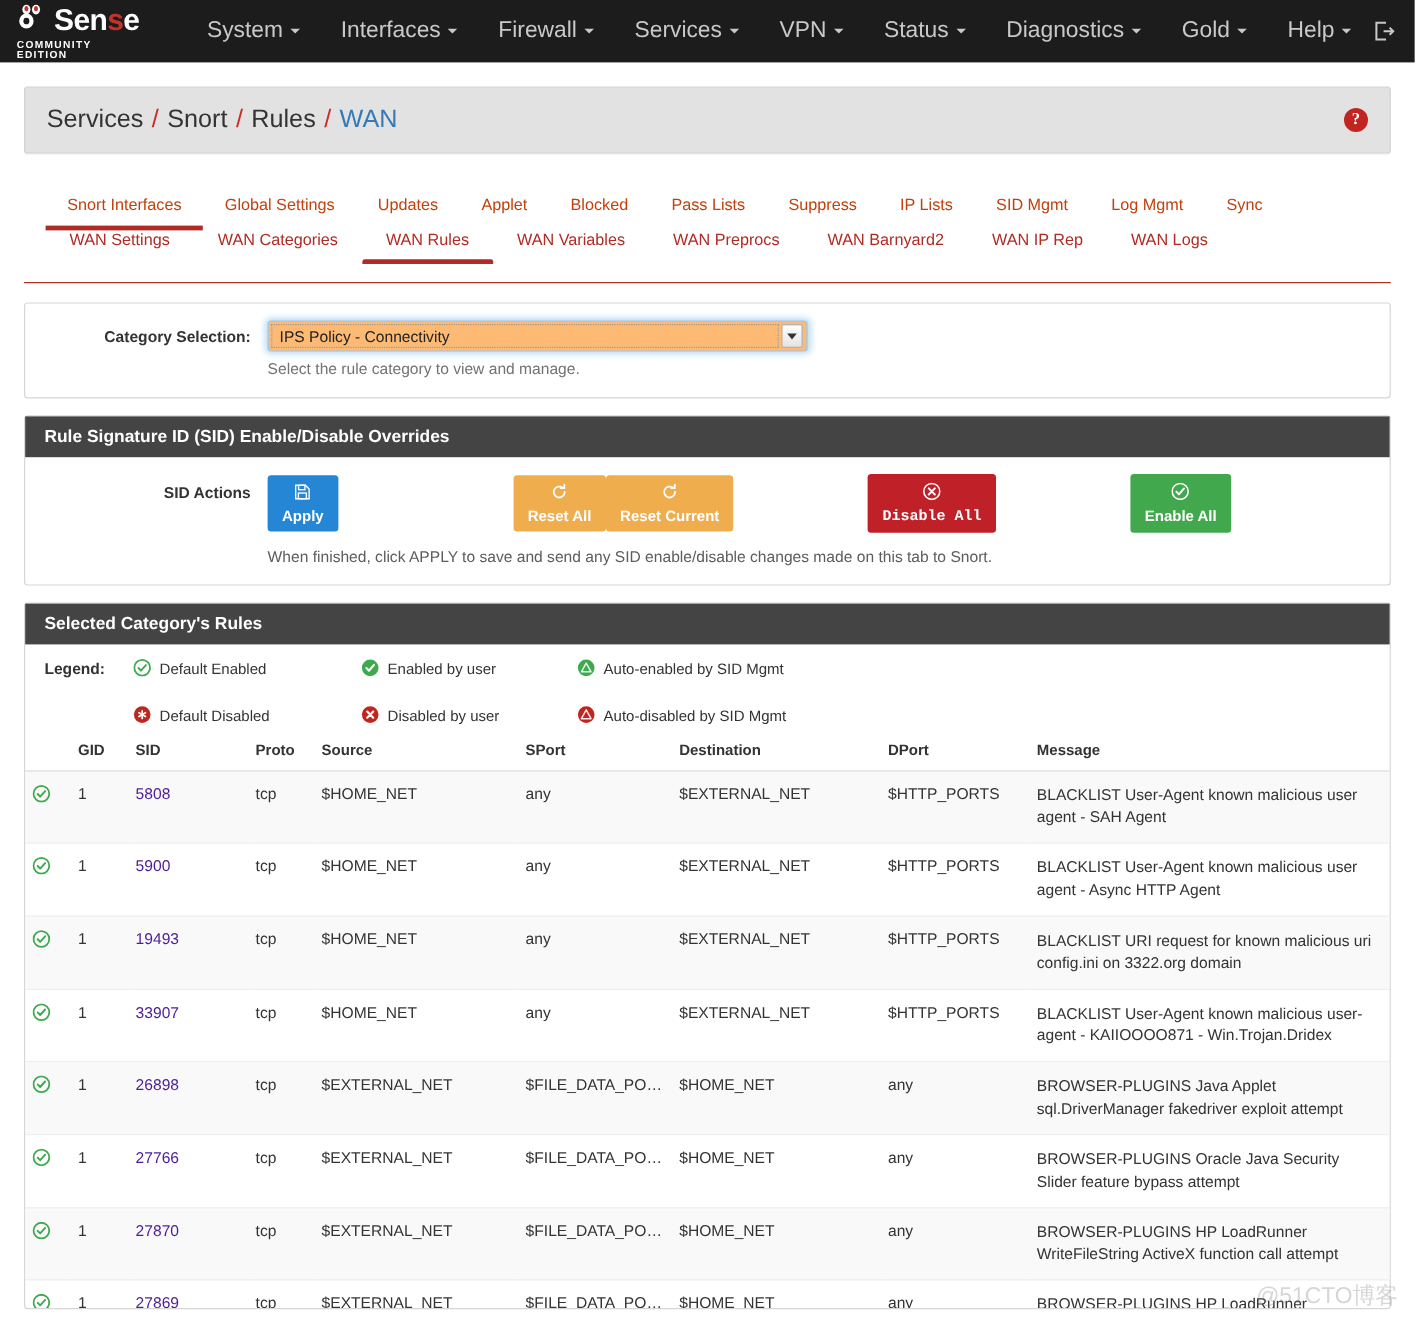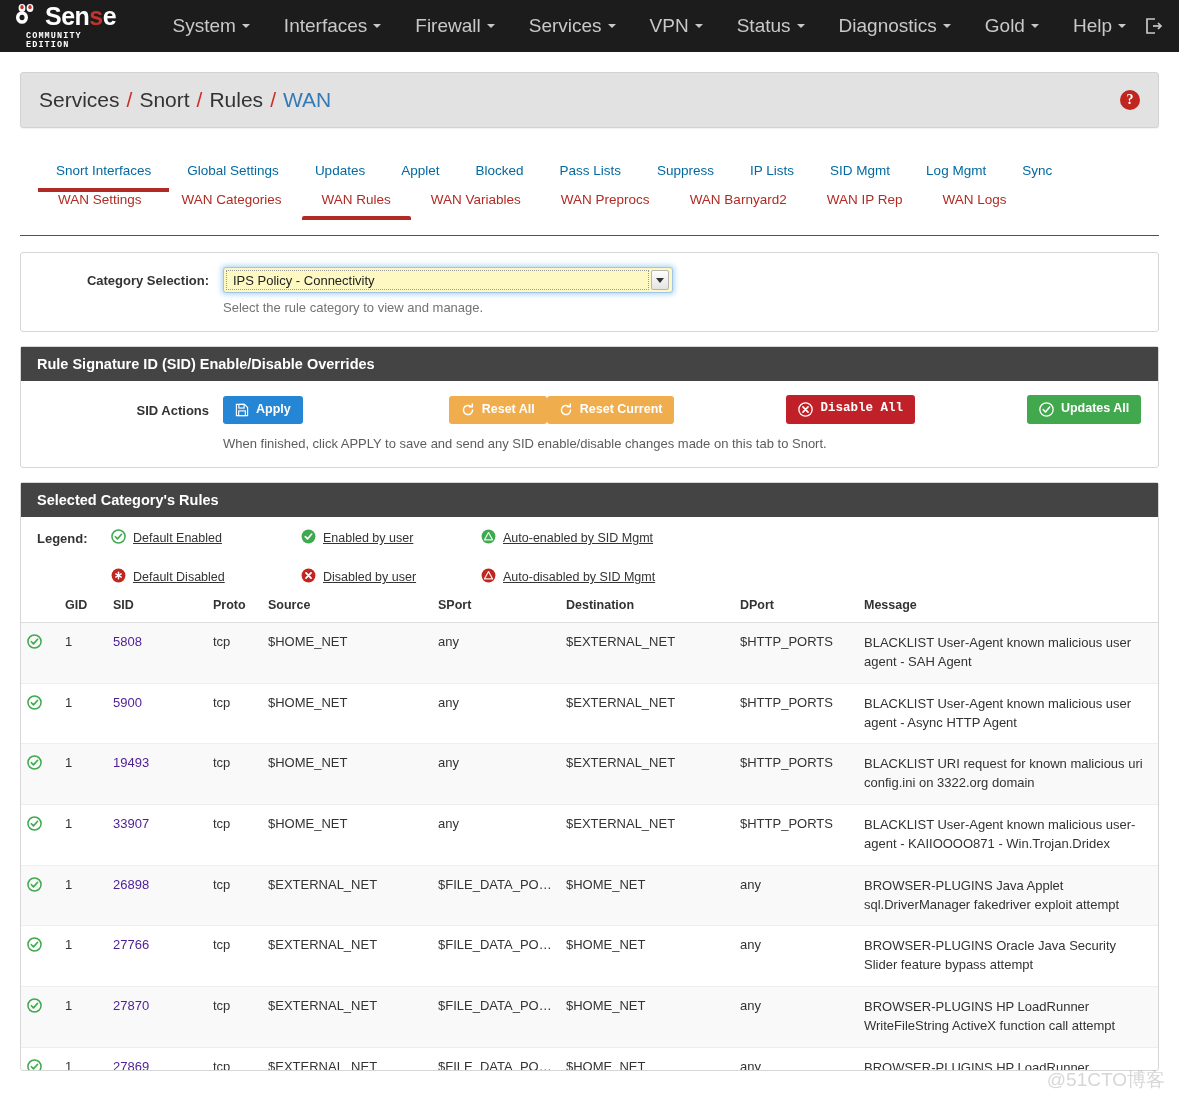--- a/index.html
+++ b/index.html
@@ -30,21 +30,21 @@
   }
   .brand-top { display:flex; align-items: baseline; }
   .brand-logo-mark { display:inline-block; margin-right:1px; }
   .brand-word {
     font-size: 25px; font-weight: bold; color:#ffffff;
     letter-spacing: -0.5px;
   }
   .brand-word .red { color:#c3332c; }
   .brand-sub {
     font-size: 8.5px; font-weight: bold; color:#ffffff;
-    letter-spacing: 1.1px; margin-top: 3px; margin-left: 12px; font-family: Liberation Mono, monospace;
+    letter-spacing: 1.1px; margin-top: 3px; margin-left: 0;
   }
   .nav-items { display:flex; align-items:center; flex:1; }
   .nav-item {
     color: #c8c8c8;
     font-size: 19px;
     padding: 0 17px;
     cursor: pointer;
     white-space: nowrap;
     display:flex; align-items:center;
   }
@@ -90,21 +90,21 @@
   }
 
   
   .tabs-primary {
     display:flex; align-items:flex-end;
     padding-left: 18px;
     margin-top: 12px;
     height: 52px;
   }
   .tab {
-    color:#0369a1;
+    color:#c2410c;
     font-size:13.5px;
     padding: 0 18px 14px 18px;
     cursor:pointer;
     position:relative;
     white-space:nowrap;
   }
   .tab.active::after {
     content:"";
     position:absolute;
     left: 0; right: 0; bottom: 0;
@@ -161,21 +161,21 @@
     color:#333;
     padding-top: 6px;
   }
   .form-control-area { flex: 1; }
 
   .select-box {
     width: 450px;
     height: 26px;
     border: 1px solid #a0c4e8;
     border-radius: 3px;
-    background:#fef9c3;
+    background:#fdba74;
     display:flex; align-items:center;
     position:relative;
     box-shadow: 0 0 5px 2px rgba(102,175,233,.45);
     cursor:pointer;
   }
   .select-inner {
     flex:1;
     margin: 2px 2px 2px 2px;
     border: 1px dotted #999;
     height: 20px;
@@ -201,31 +201,32 @@
   }
   .help-block {
     margin-top: 7px;
     font-size: 13px;
     color:#737373;
   }
 
   
   .btn-row { display:flex; align-items:center; }
   .btn {
-    display:inline-flex; align-items:flex-start;
+    display:inline-flex; align-items:center;
     gap: 7px;
     border: none;
     border-radius: 3px;
     color:#fff;
     font-size: 12.5px;
     font-weight: bold;
     padding: 7px 12px;
     cursor: pointer;
     font-family:"Liberation Sans", sans-serif;
     line-height: 1;
+    flex-direction: column;
   }
   .btn svg { display:block; }
   .btn-apply   { background:#2586d5; }
   .btn-reset   { background:#f0ad4e; }
   .btn-disable { background:#c02128; }
   .btn-enable  { background:#42a84e; }
 
   .sid-note {
     margin-top: 12px;
     font-size: 13px;
@@ -234,21 +235,21 @@
 
   
   .legend-wrap { padding: 12px 16px 4px 16px; }
   .legend-grid {
     display:grid;
     grid-template-columns: 74px 190px 180px 260px;
     row-gap: 21px;
     align-items:center;
   }
   .legend-title { font-weight:bold; font-size:13px; color:#333; }
-  .legend-cell { display:flex; align-items:center; gap:7px; font-size:12.5px; color:#333;text-decoration:underline; }
+  .legend-cell { display:flex; align-items:center; gap:7px; font-size:12.5px; color:#333; }
 
   
   table.rules {
     width: 100%;
     border-collapse: collapse;
     font-size: 13px;
     table-layout: fixed;
   }
   table.rules th {
     text-align:left;
@@ -470,21 +471,21 @@
               <span>Disable All</span>
             </button>
 
             <button class="btn btn-enable">
               <span>
                 <svg width="15" height="15" viewBox="0 0 16 16">
                   <circle cx="8" cy="8" r="7.1" fill="none" stroke="#ffffff" stroke-width="1.4"></circle>
                   <path d="M4.6 8.2 L6.9 10.6 L11.4 5.4" fill="none" stroke="#ffffff" stroke-width="1.7" stroke-linecap="round" stroke-linejoin="round"></path>
                 </svg>
               </span>
-              <span>Updates All</span>
+              <span>Enable All</span>
             </button>
           </div>
           <div class="sid-note">When finished, click APPLY to save and send any SID enable/disable changes made on this tab to Snort.</div>
         </div>
       </div>
     </div>
   </div>
 
   <div class="panel">
     <div class="panel-heading">Selected Category's Rules</div>

